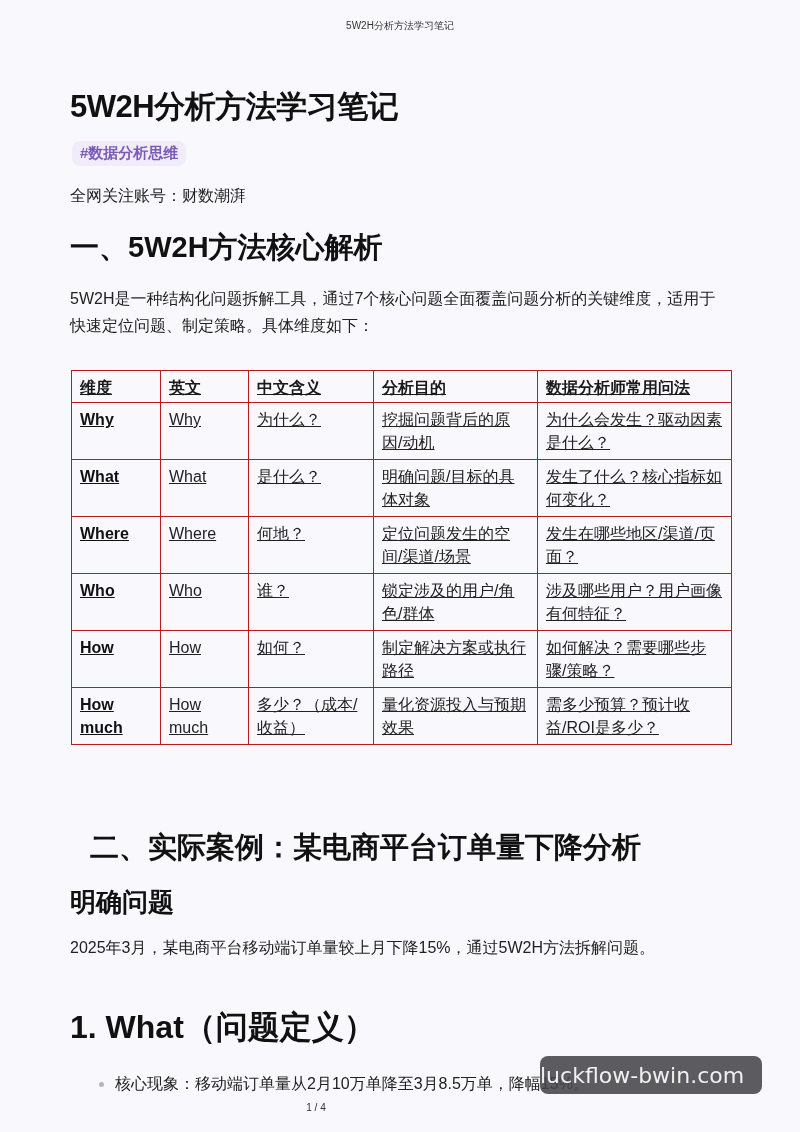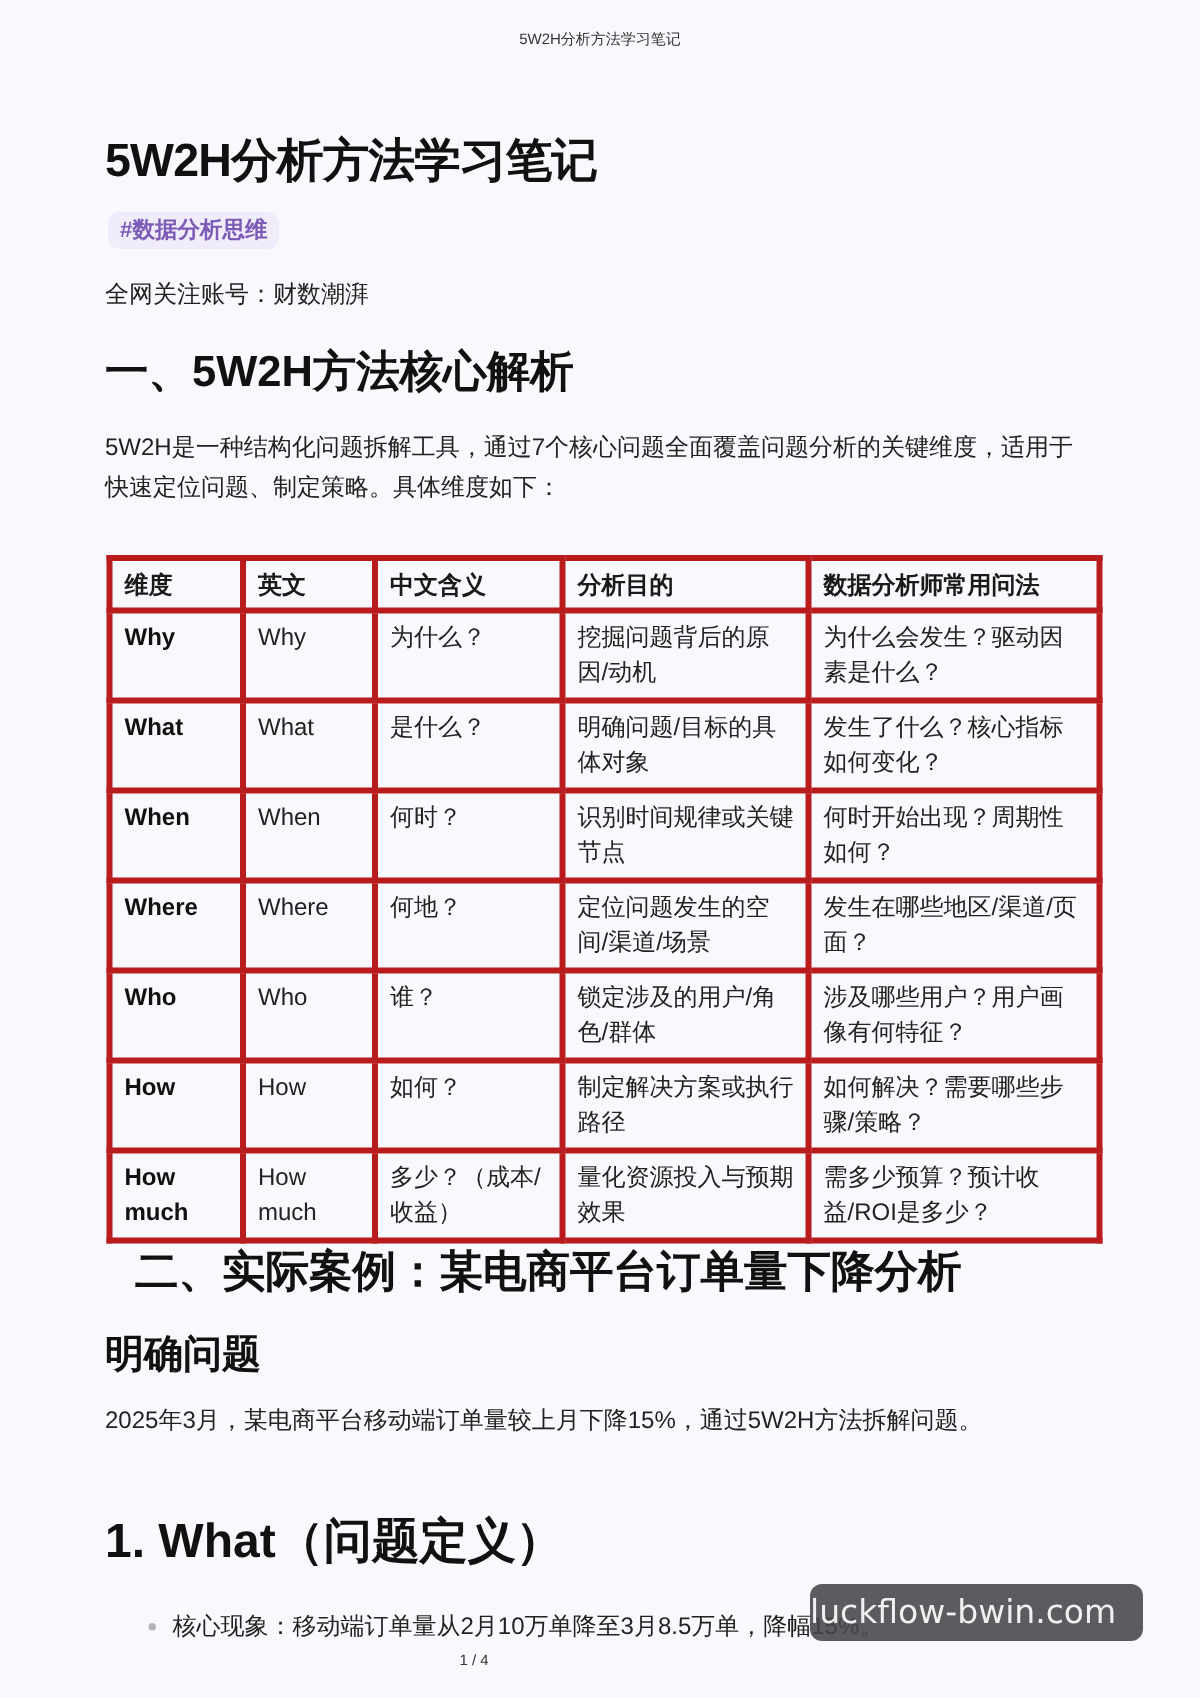--- a/index.html
+++ b/index.html
@@ -45,22 +45,22 @@
     font-size: 16px; line-height: 27px; color: #222;
   }
   .para.intro { top: 285px; }
   .para.bgtext { top: 934px; }
   table.dims {
     position: absolute; top: 370px; left: 1px;
     border-collapse: collapse; width: 660px; table-layout: fixed;
     font-size: 16px; color: #222;
   }
   table.dims th, table.dims td {
-    border: 4px solid #b91c1c; vertical-align: top; text-align: left;
-    padding: 5px 8px 0 8px; line-height: 23px;
+    border: 1px solid #b91c1c; vertical-align: top; text-align: left;
+    padding: 5px 8px 0 8px; line-height: 23px; text-decoration: underline;
   }
   table.dims th { height: 26px; font-weight: bold; color: #1a1a1a; }
   table.dims td { height: 51px; }
   table.dims td.dim { font-weight: bold; color: #111; }
   .bullet-list {
     position: absolute; left: 0; top: 1058px; margin: 16px; padding: 0; list-style: none;
   }
   .bullet-list li { font-size: 16px; color: #222; white-space: nowrap; position: relative; padding-left: 29px; }
   .bullet-dot {
     position: absolute; left: 13px; top: 8px; width: 5px; height: 5px; border-radius: 50%; background: #b5b3bb;
@@ -115,27 +115,20 @@
         <td>为什么会发生？驱动因素是什么？</td>
       </tr>
       <tr>
         <td class="dim">What</td>
         <td>What</td>
         <td>是什么？</td>
         <td>明确问题/目标的具体对象</td>
         <td>发生了什么？核心指标如何变化？</td>
       </tr>
       <tr>
-        <td class="dim">When</td>
-        <td>When</td>
-        <td>何时？</td>
-        <td>识别时间规律或关键节点</td>
-        <td>何时开始出现？周期性如何？</td>
-      </tr>
-      <tr>
         <td class="dim">Where</td>
         <td>Where</td>
         <td>何地？</td>
         <td>定位问题发生的空间/渠道/场景</td>
         <td>发生在哪些地区/渠道/页面？</td>
       </tr>
       <tr>
         <td class="dim">Who</td>
         <td>Who</td>
         <td>谁？</td>

